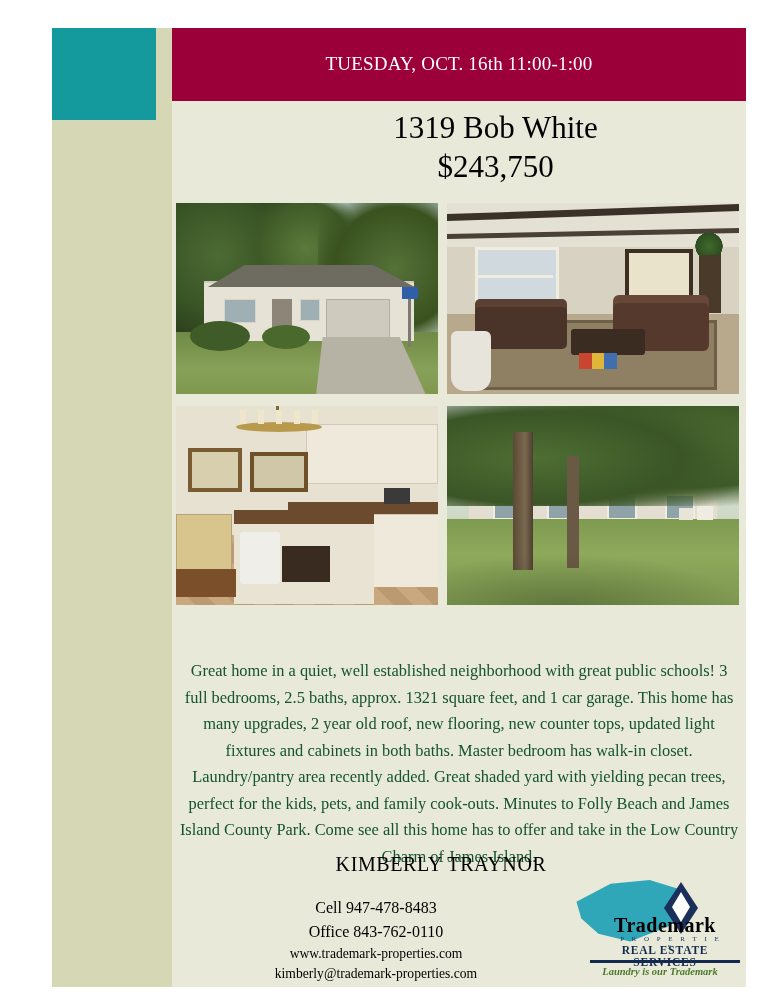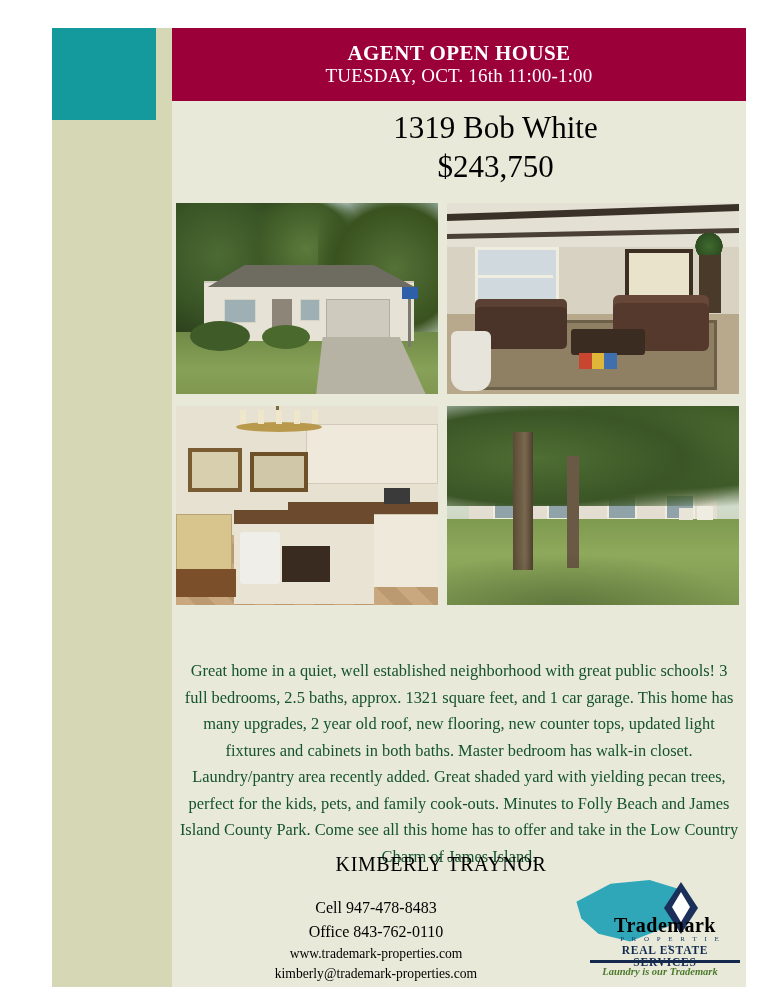--- a/index.html
+++ b/index.html
@@ -314,21 +314,20 @@
 </head>
 <body>
 
 <div class="page">
 
   <div class="band-olive-left"></div>
   <div class="band-main"></div>
   <div class="teal-square"></div>
 
   <div class="banner">
-    <div class="banner-line1">AGENT OPEN HOUSE</div>
     <div class="banner-line2">TUESDAY, OCT. 16th 11:00-1:00</div>
   </div>
 
   <div class="title-block">
     <div class="address">1319 Bob White</div>
     <div class="price">$243,750</div>
   </div>
 
   <div class="photos">
 

